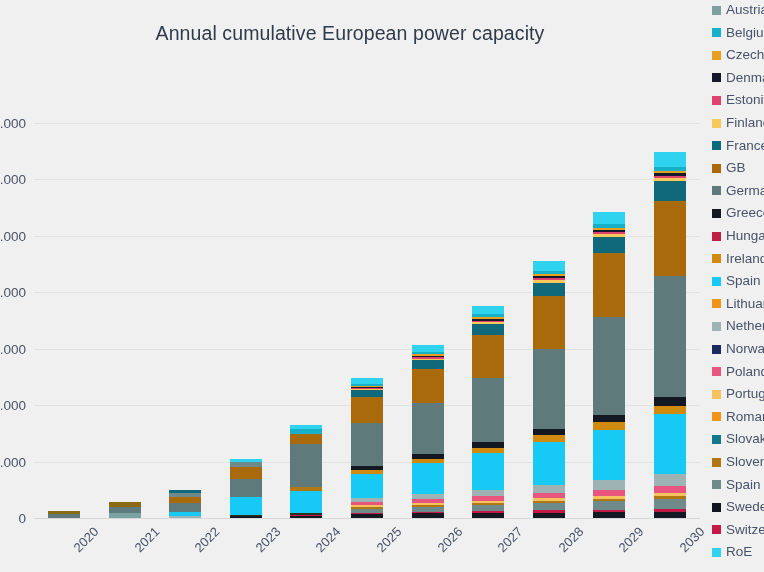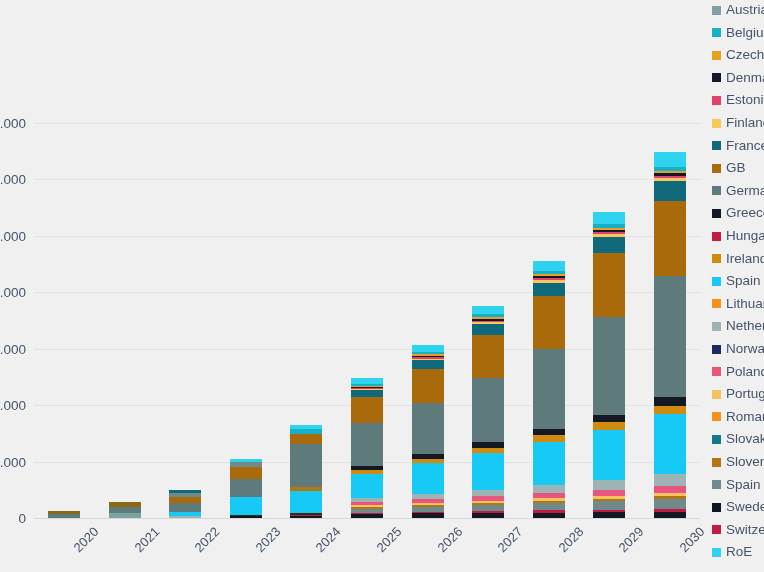--- a/index.html
+++ b/index.html
@@ -139,20 +139,21 @@
     font-size: 13.5px;
     color: #47536a;
     line-height: 16px;
   }
 </style>
 </head>
 <body>
 
 <div id="root">
 
+  <div id="chart-title">Annual cumulative European power capacity</div>
 
   <div id="y-axis">
       <div class="ytick" style="top: 452px;">0</div>
       <div class="ytick" style="top: 395.5px;">1.000</div>
       <div class="ytick" style="top: 339px;">2.000</div>
       <div class="ytick" style="top: 282.5px;">3.000</div>
       <div class="ytick" style="top: 226px;">4.000</div>
       <div class="ytick" style="top: 169.5px;">5.000</div>
       <div class="ytick" style="top: 113px;">6.000</div>
       <div class="ytick" style="top: 56.5px;">7.000</div>

